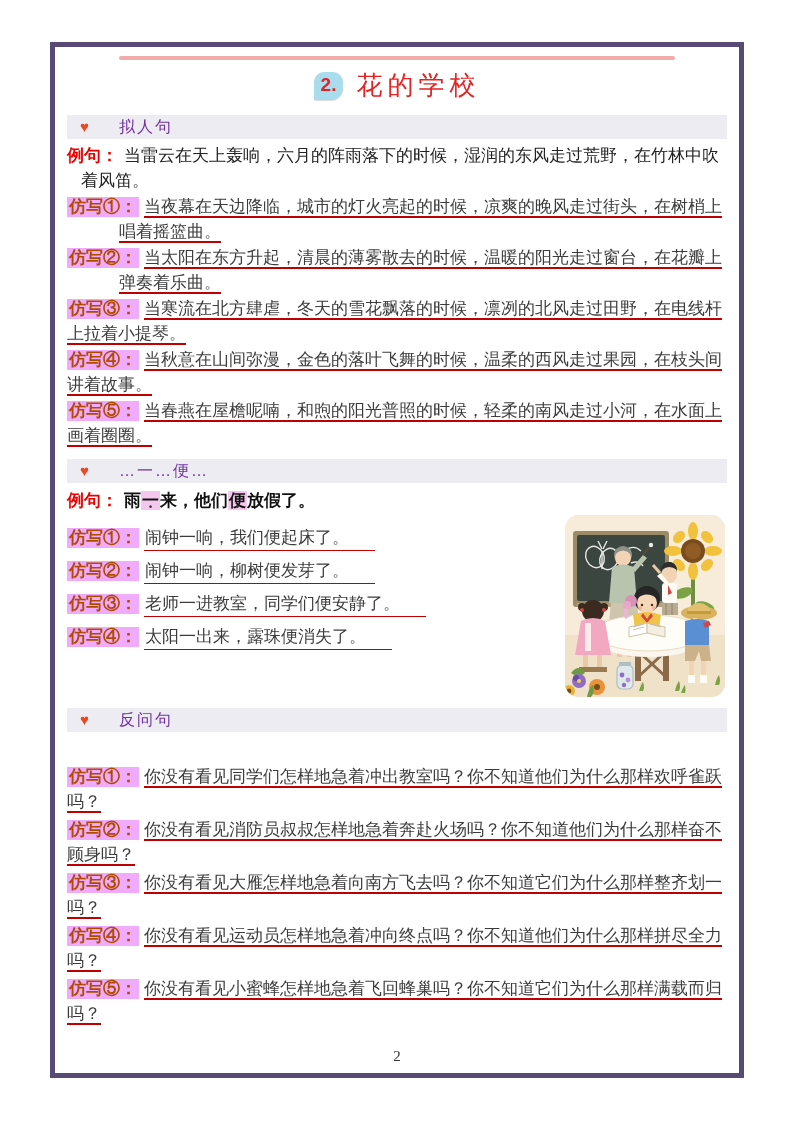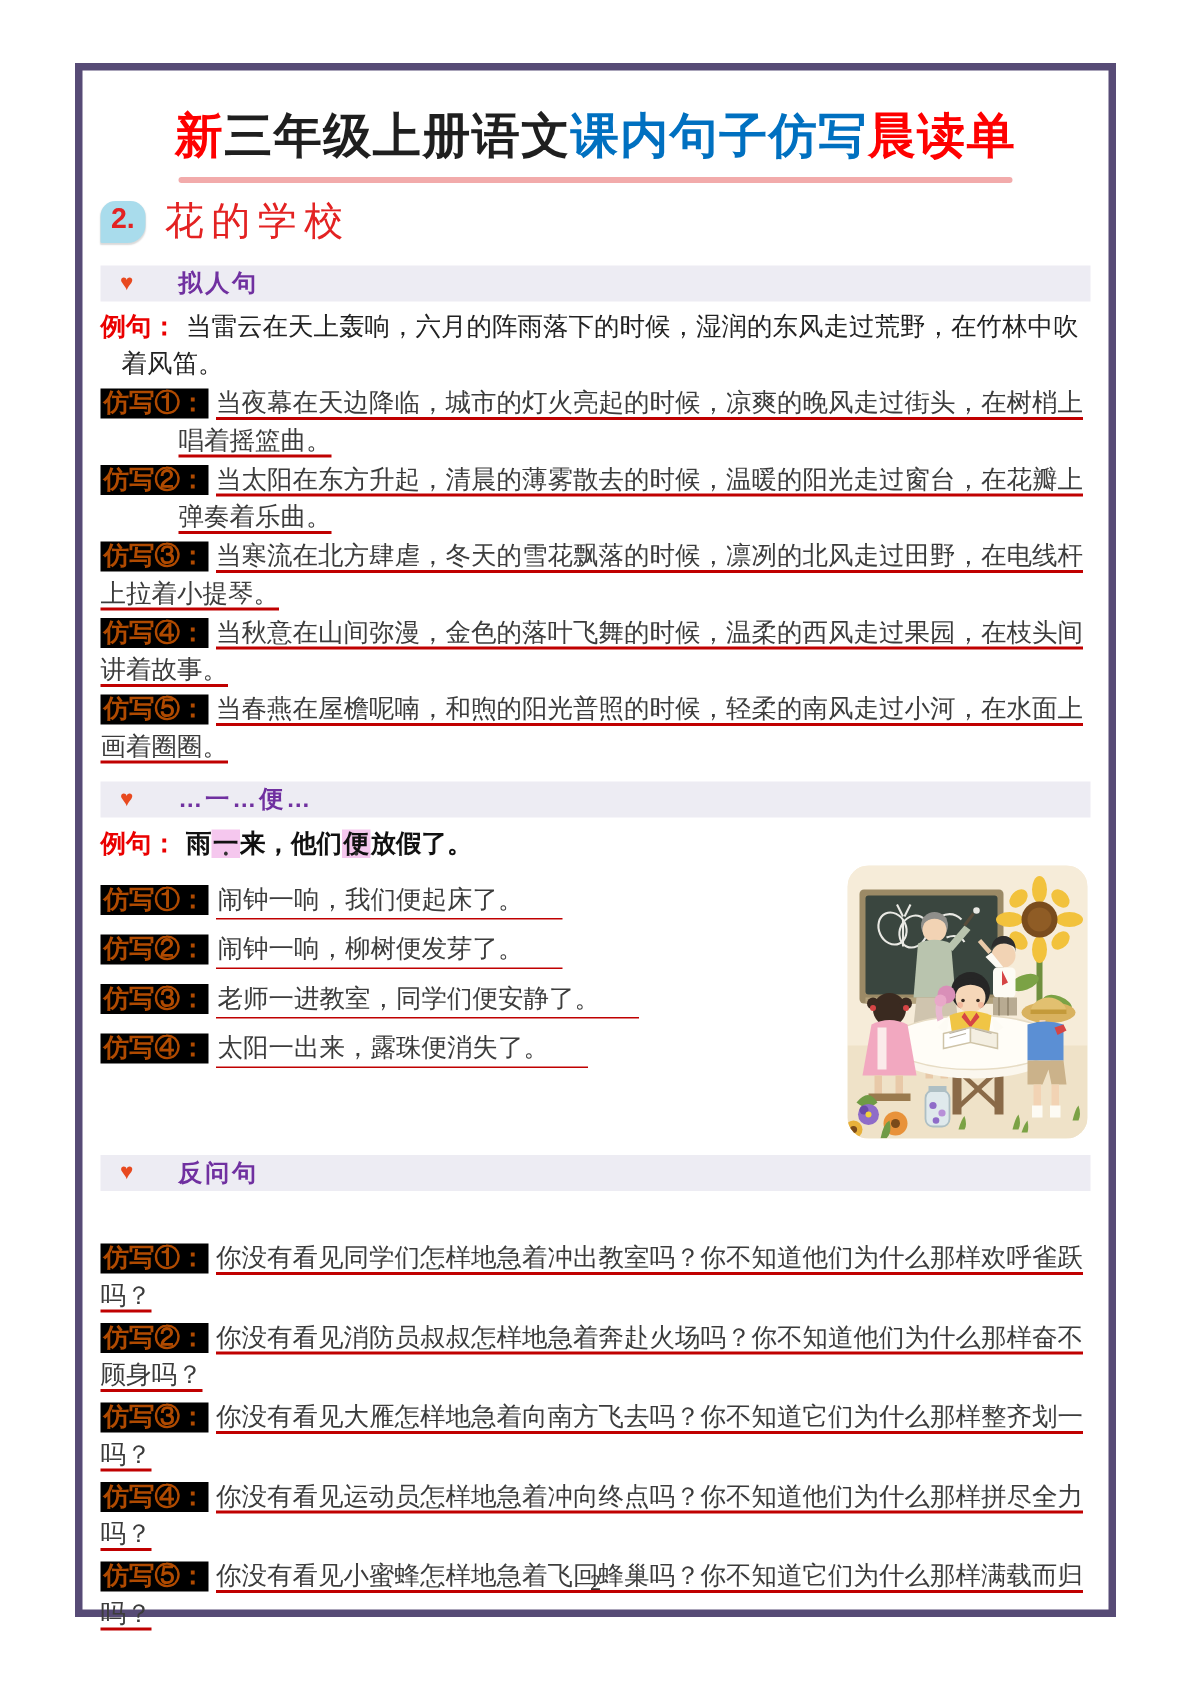--- a/index.html
+++ b/index.html
@@ -30,21 +30,21 @@
     line-height: 38px;
   }
   .t-red  { color: #fe0000; }
   .t-blue { color: #0070c0; }
   .title-divider {
     width: 556px; height: 4px;
     background: #f2abab;
     border-radius: 2px;
     margin: 9px auto 8px;
   }
-  .lesson-row { text-align: left; margin: 2px 0 6px; height: 36px; }
+  .lesson-row { text-align: center; margin: 2px 0 6px; height: 36px; }
   .lesson-badge {
     display: inline-block;
     background: #a9dcec;
     color: #e32222;
     font-family: "Liberation Sans", sans-serif;
     font-weight: bold;
     font-size: 19px;
     padding: 2px 7px 4px;
     border-radius: 10px 10px 12px 1px;
     box-shadow: 0 1px 1px rgba(0,0,0,.15);
@@ -62,31 +62,31 @@
     display: flex; align-items: center;
     background: #edecf3;
     padding: 3px 8px;
     margin: 11px 0 4px;
     height: 24px;
   }
   .heart { color: #e8491f; font-size: 15px; margin: 0 30px 0 5px; line-height: 1; }
   .section-heading {
     color: #7030a0;
     font-family: "Liberation Sans", sans-serif;
-    font-weight: bold;
+    font-weight: normal;
     font-size: 16px;
     letter-spacing: 2px;
   }
   
   .para { font-size: 17px; line-height: 25px; color: #222; }
   .ex-label { color: #ea0000; font-weight: bold; margin-right: 6px; }
   .hang14 { padding-left: 14px; text-indent: -14px; }
   .imit { margin: 1px 0; }
   .imit-label {
-    background: #000000;
+    background: #f0abfc;
     color: #b04a00;
     font-weight: bold;
     padding: 0 2px 1px;
     margin-right: 5px;
   }
   .answer {
     color: #3c3c3c;
     text-decoration: underline;
     text-decoration-color: #c00000;
     text-decoration-thickness: 1.5px;
@@ -131,21 +131,20 @@
     position: absolute; left: 0; right: 0; bottom: 8px;
     text-align: center;
     font-size: 15px; color: #333;
   }
 </style>
 </head>
 <body>
 
 <div class="frame">
 
-  <h1 class="doc-title"><span class="t-red">新</span><span>三年级上册语文</span><span class="t-blue">课内句子仿写</span><span class="t-red">晨读单</span></h1>
   <div class="title-divider"></div>
 
   <div class="lesson-row">
     <span class="lesson-badge">2.</span>
     <span class="lesson-name">花的学校</span>
   </div>
 
   <div class="section-bar">
     <span class="heart">♥</span>
     <span class="section-heading">拟人句</span>

